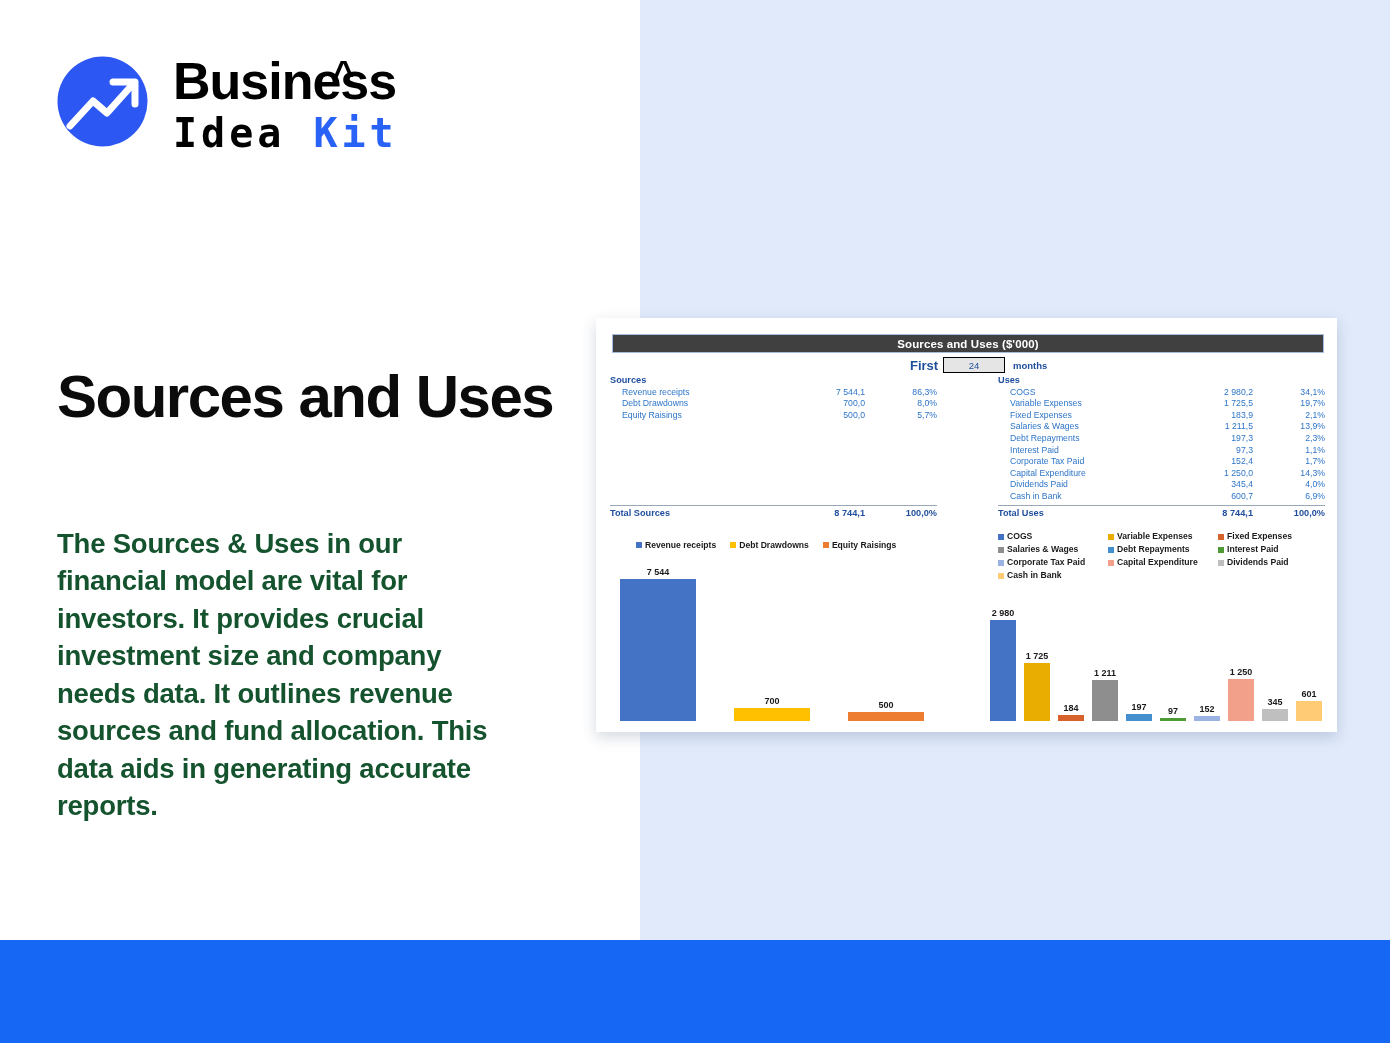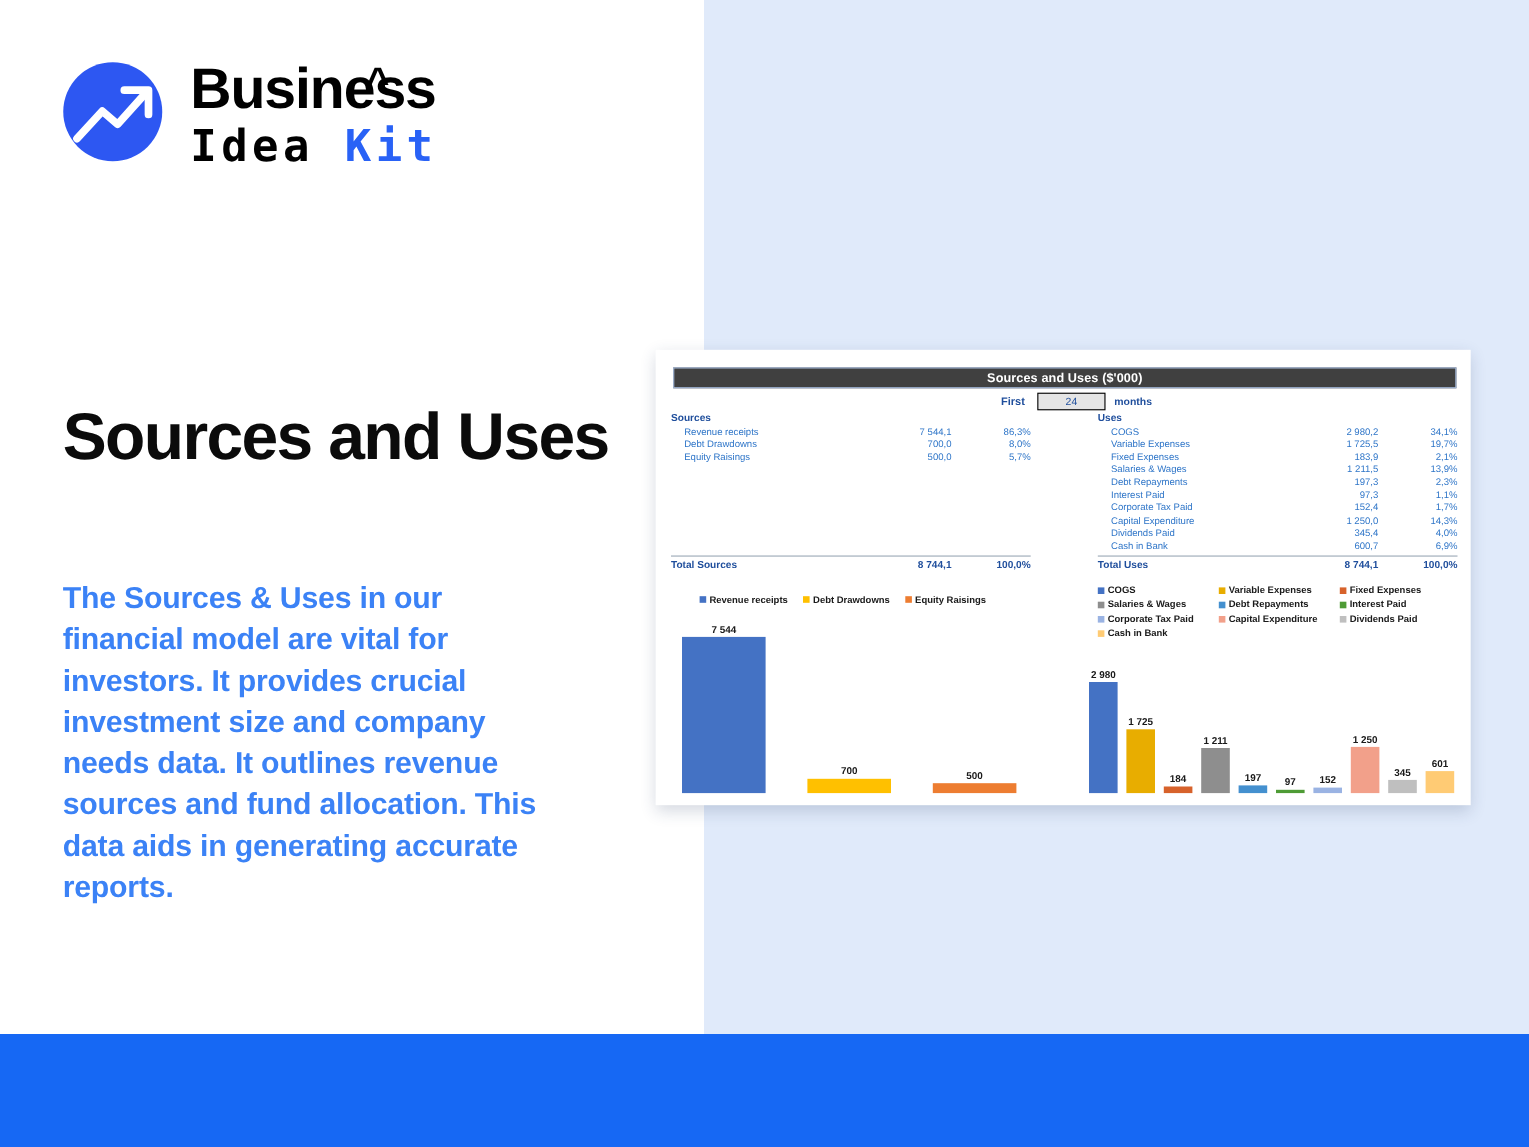--- a/index.html
+++ b/index.html
@@ -41,21 +41,21 @@
   .logo-kit{color:#2962f6;}
 
   
   #page-title{
     position:absolute;left:57px;top:322px;width:560px;
     font-size:60px;font-weight:bold;color:#0b0b0b;line-height:70px;
     letter-spacing:-1.5px;
   }
   #page-body{
     position:absolute;left:57px;top:497px;width:440px;
-    font-size:27.5px;font-weight:bold;color:#3b82f6;line-height:37.5px;
+    font-size:27.5px;font-weight:bold;color:#14532d;line-height:37.5px;
     letter-spacing:-0.2px;
   }
 
   
   #sheet-card{
     position:absolute;left:596px;top:318px;width:741px;height:414px;
     background:#ffffff;
     box-shadow:0 5px 14px rgba(40,60,100,0.20);
   }
   #sheet-title-bar{
@@ -63,21 +63,21 @@
     background:#404040;border:1px solid #a7bde0;
     color:#ffffff;font-size:11.5px;font-weight:bold;
     display:flex;align-items:center;justify-content:center;
     letter-spacing:0.1px;
   }
   #first-months-row{
     position:absolute;left:16px;top:39px;width:710px;height:16px;
     display:flex;align-items:center;
   }
   .fm-first{
-    position:absolute;left:298px;font-size:10px;font-weight:bold;color:#1f4e9c;
+    position:absolute;left:298px;font-size:13px;font-weight:bold;color:#1f4e9c;
   }
   .fm-input{
     position:absolute;left:331px;top:0px;width:60px;height:14px;
     background:#e5e5e5;border:1.4px solid #000000;
     display:flex;align-items:center;justify-content:center;
     font-size:9.5px;font-weight:normal;color:#1f4e9c;
   }
   .fm-months{
     position:absolute;left:401px;font-size:9.5px;font-weight:bold;color:#1f4e9c;
   }

